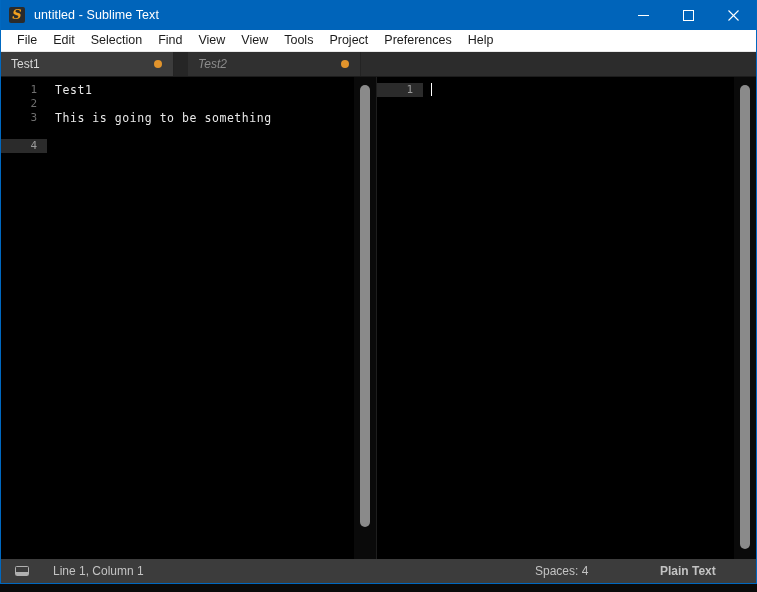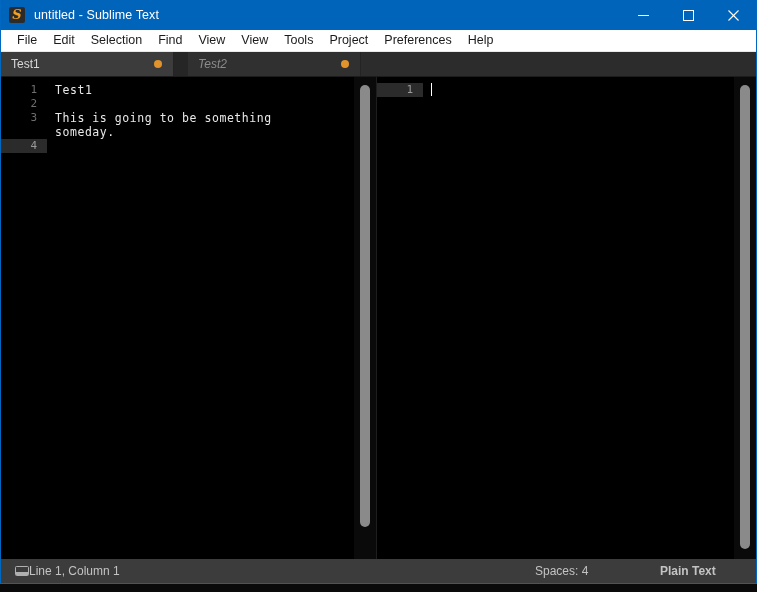--- a/index.html
+++ b/index.html
@@ -218,21 +218,21 @@
   
   .statusbar {
     height: 24px;
     flex: 0 0 24px;
     background: #3c3c3c;
     display: flex;
     align-items: center;
     padding: 0 12px 0 14px;
     position: relative;
   }
-  .status-left { display: flex; align-items: center; gap: 0; }
+  .status-left { display: flex; align-items: center; gap: 24px; }
   .sidebar-toggle-icon {
     width: 14px; height: 10px;
     border: 1.4px solid #b0b0b0;
     border-radius: 1.5px;
     position: relative;
   }
   .sidebar-toggle-icon::after {
     content: "";
     position: absolute;
     left: 0; right: 0; bottom: 0;
@@ -317,21 +317,20 @@
         <div class="gutter-line">1</div>
         <div class="gutter-line">2</div>
         <div class="gutter-line">3</div>
         <div class="gutter-line blank-space"></div>
         <div class="gutter-line current">4</div>
       </div>
       <div class="code">
         <div class="code-line">Test1</div>
         <div class="code-line"></div>
         <div class="code-line">This is going to be something</div>
-        <div class="code-line">someday.</div>
         <div class="code-line"></div>
       </div>
       <div class="minimap">
         
       </div>
       <div class="scrollbar">
         <div class="scroll-thumb"></div>
       </div>
     </div>
 

